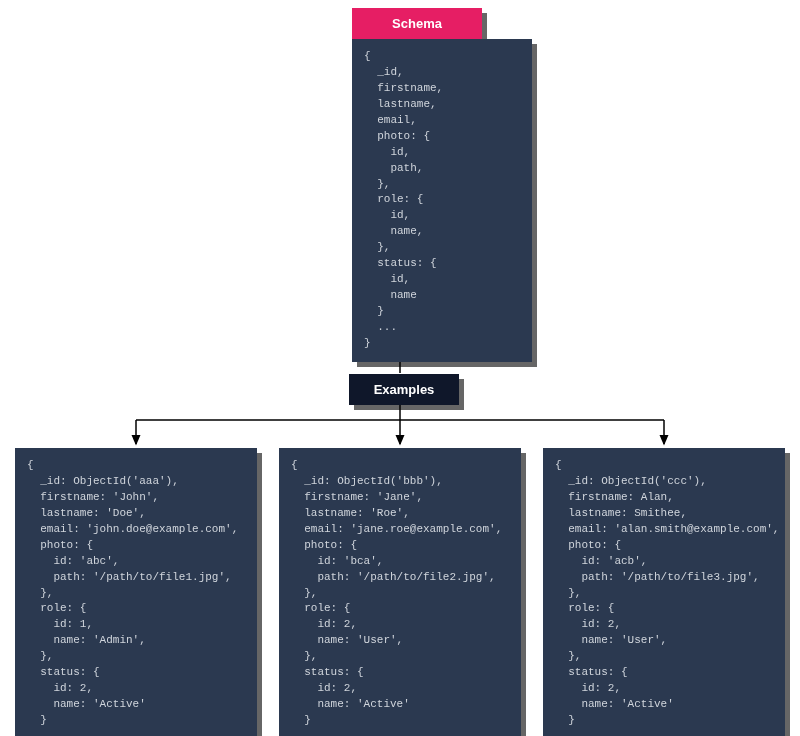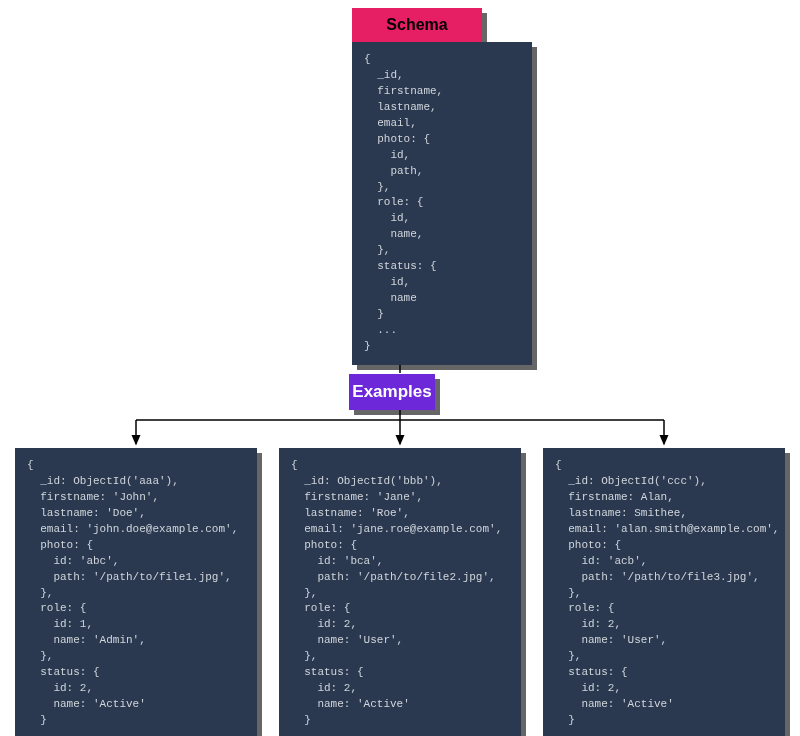--- a/index.html
+++ b/index.html
@@ -9,24 +9,24 @@
       background: #ffffff;
       font-family: 'Courier New', Courier, monospace;
       position: relative;
       overflow: hidden;
     }
     .box-shadow {
       box-shadow: 5px 5px 0 rgba(0,0,0,0.6);
     }
     .header-bar {
       background: #e61e64;
-      color: #000000;
+      color: #ffffff;
       font-weight: bold;
       font-family: Arial, sans-serif;
-      font-size: 16px;
+      font-size: 13px;
       padding: 8px 14px;
       text-align: center;
     }
     .code-body {
       background: #2b3950;
       color: #d0d5dc;
       font-size: 11px;
       line-height: 1.45;
       padding: 10px 12px;
       white-space: pre;
@@ -38,26 +38,26 @@
       left: 352px;
       width: 180px;
     }
     .schema .header-bar { width: 130px; margin: 0; }
     .schema .code-body { width: 180px; }
     
     .examples-label {
       position: absolute;
       top: 374px;
       left: 349px;
-      width: 86px;
-      background: #6d28d9;
+      width: 110px;
+      background: #0f172a;
       color: #ffffff;
       font-weight: bold;
       font-family: Arial, sans-serif;
-      font-size: 17px;
+      font-size: 13px;
       padding: 8px 0;
       text-align: center;
     }
     
     .example {
       position: absolute;
       top: 448px;
       width: 242px;
     }
     .example .code-body { width: 100%; }

